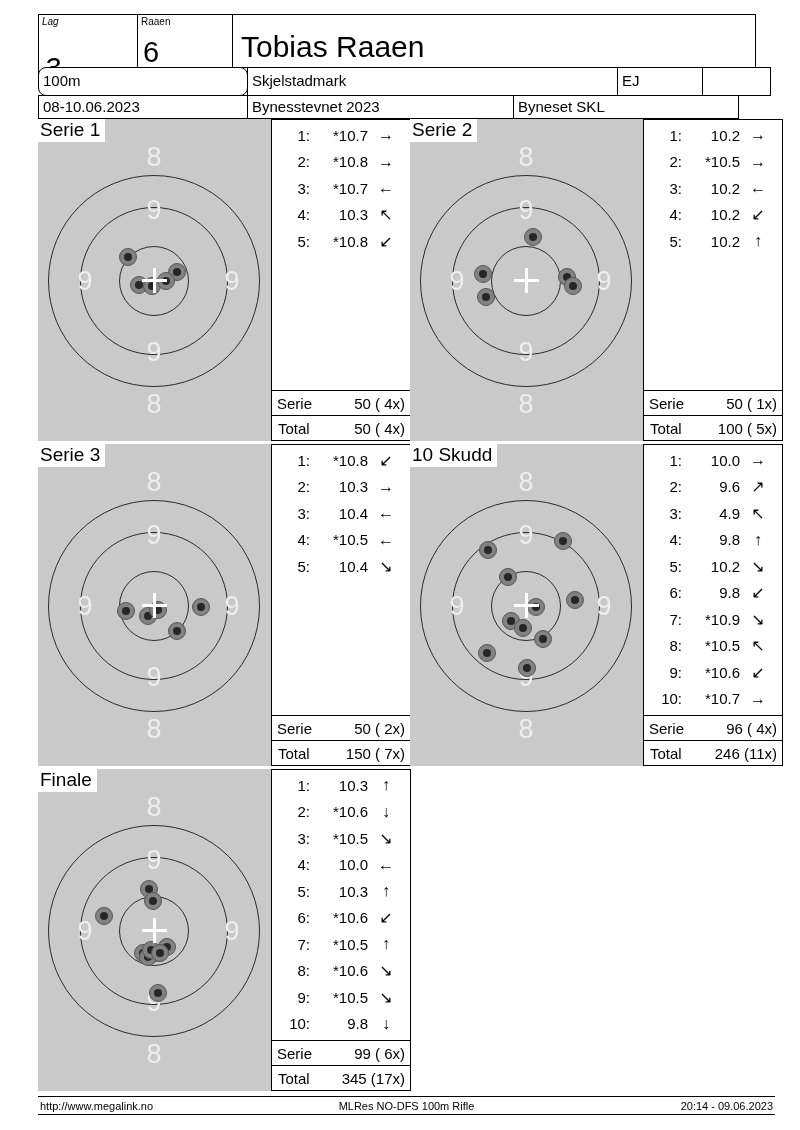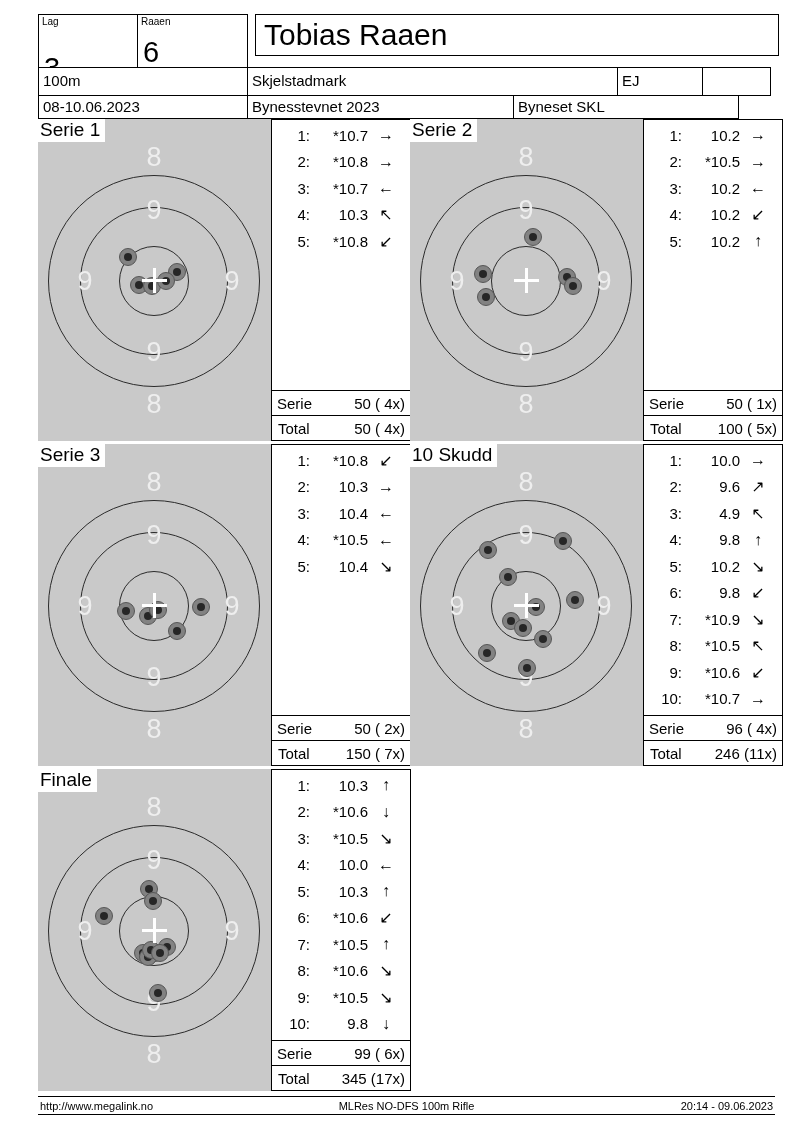--- a/index.html
+++ b/index.html
@@ -41,33 +41,33 @@
   .footer{position:absolute;left:38px;top:1096px;width:733px;height:17px;border-top:1px solid #000;
           border-bottom:1px solid #000;display:flex;justify-content:space-between;align-items:center;
           font-size:11px;padding:0 2px;box-sizing:content-box;}
   .footer .fc{position:absolute;left:0;right:0;text-align:center;}
 </style>
 </head>
 <body>
 
 <div class="page">
 
-  <div class="hcell" style="left:38px;top:14px;width:100px;height:70px;">
+  <div class="hcell" style="left:38px;top:14px;width:100px;height:70px;font-style:italic;">
     <span class="mini">Lag</span>
     <span class="bigval">3</span>
   </div>
   <div class="hcell" style="left:137px;top:14px;width:111px;height:54px;">
     <span class="mini">Raaen</span>
     <span class="bigval">6</span>
   </div>
-  <div class="hcell" style="left:255px;top:14px;width:524px;height:42px;">
+  <div class="hcell" style="left:232px;top:14px;width:524px;height:54px;">
     <span class="nameval">Tobias Raaen</span>
   </div>
 
-  <div class="hcell" style="left:38px;top:67px;width:210px;height:29px;">
+  <div class="hcell" style="left:38px;top:67px;width:210px;height:29px;border-radius:8px;">
     <span class="rowtxt">100m</span>
   </div>
   <div class="hcell" style="left:247px;top:67px;width:371px;height:29px;">
     <span class="rowtxt">Skjelstadmark</span>
   </div>
   <div class="hcell" style="left:617px;top:67px;width:86px;height:29px;">
     <span class="rowtxt">EJ</span>
   </div>
   <div class="hcell" style="left:702px;top:67px;width:69px;height:29px;"></div>
 

